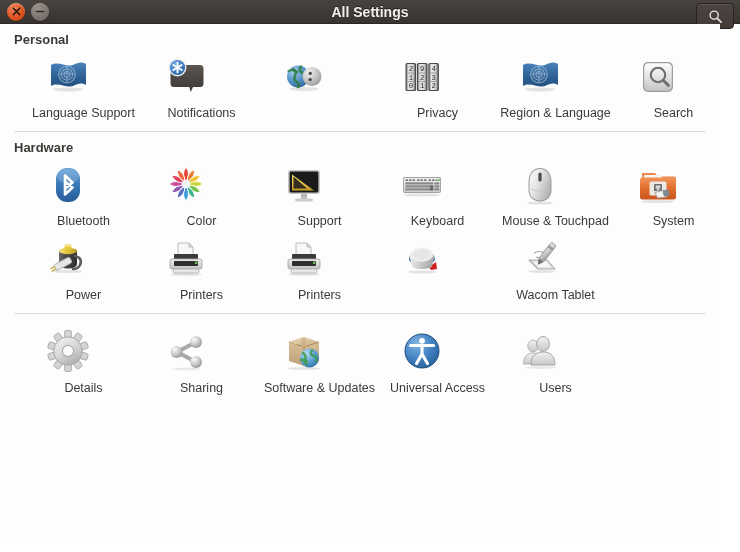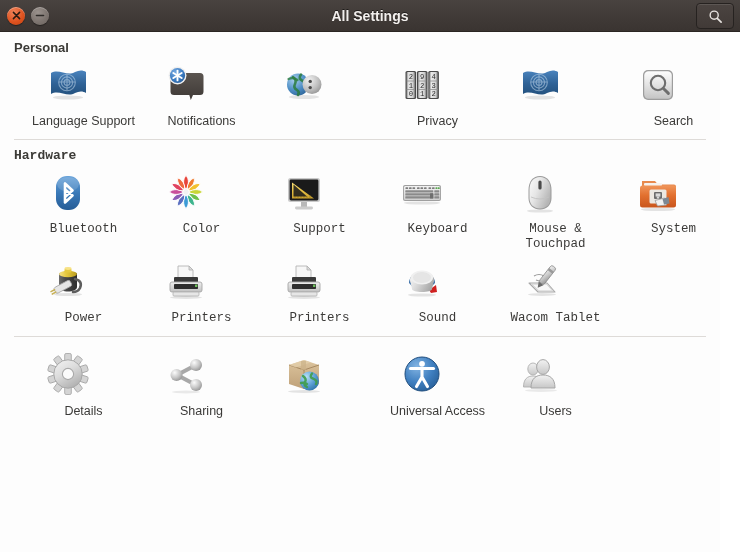--- a/index.html
+++ b/index.html
@@ -6,21 +6,21 @@
   html, body {
     width: 740px; height: 552px;
     font-family: "Liberation Sans", sans-serif;
     overflow: hidden;
     background: #ffffff;
   }
 
   
   #titlebar {
     position: relative;
-    height: 32px;
+    height: 24px;
     width: 740px;
     background: linear-gradient(to bottom, #494340 0%, #413b38 50%, #3a3431 100%);
     border-bottom: 1px solid #2b2623;
     display: flex;
     align-items: center;
   }
   .winbtn {
     width: 18px; height: 18px;
     border-radius: 50%;
     position: relative;
@@ -98,21 +98,21 @@
     margin-top: 5px;
     font-size: 12.5px;
     color: #3b3a38;
     text-align: center;
     line-height: 15px;
     width: 112px;
     word-wrap: break-word;
     margin-left: 31px;
   }
   .sect-personal { padding-top: 8px; }
-  .sect-hardware { padding-top: 8px; font-family: Liberation Mono, monospace; }
+  .sect-hardware { padding-top: 8px; }
   .sect-system   { padding-top: 8px; }
 </style>
 </head>
 <body>
 
 <div id="titlebar">
   <div class="winbtn" id="close-button">
     <svg width="9" height="9" viewBox="0 0 9 9">
       <path d="M1.4 1.4 L7.6 7.6 M7.6 1.4 L1.4 7.6" stroke="#2a1a10" stroke-width="1.5" stroke-linecap="round"></path>
     </svg>
@@ -259,20 +259,21 @@
             <path d="M6 11 C14 6, 22 15, 30 10 C34 8, 38 8, 41 10 L41 31 C38 29, 34 29, 30 31 C22 36, 14 27, 6 32 Z" fill="url(#flagg)"></path>
             <g opacity="0.5" stroke="#cfe2f2" fill="none" stroke-width="1.1">
               <circle cx="22" cy="20.5" r="8.3"></circle>
               <circle cx="22" cy="20.5" r="5.6"></circle>
               <circle cx="22" cy="20.5" r="2.9"></circle>
               <path d="M13.8 20 L30.2 20 M22 12.3 L22 28.7"></path>
             </g>
             <ellipse cx="23" cy="35.5" rx="15" ry="2" fill="#000" opacity="0.10"></ellipse>
           </svg>
         </div>
+        <div class="label">Region &amp; Language</div>
       </div>
 
       <div class="cell">
         <div class="iconwrap">
           <svg width="46" height="46" viewBox="0 0 46 46">
             <defs>
               <linearGradient id="srchg" x1="0" y1="0" x2="0" y2="1">
                 <stop offset="0" stop-color="#fdfdfd"></stop>
                   <stop offset="0.5" stop-color="#e3e3e3"></stop>
                   <stop offset="1" stop-color="#c4c4c4"></stop>
@@ -528,21 +529,20 @@
             </defs>
             <path d="M10 24 A13 11 0 0 1 36 24 L33 27 A10 8 0 0 0 13 27 Z" fill="#3a6fa8"></path>
             <path d="M30 31 L37 26 L38 33 L32 34 Z" fill="#cf2020"></path>
             <ellipse cx="23" cy="21" rx="12" ry="8" fill="#bdbdbd"></ellipse>
             <path d="M11 21 C11 13, 35 13, 35 21 L33 30 C33 34, 13 34, 13 30 Z" fill="url(#knobg)"></path>
             <ellipse cx="23" cy="18.5" rx="11.2" ry="7" fill="#f0f0f0"></ellipse>
             <ellipse cx="23" cy="18.5" rx="9" ry="5.4" fill="#e0e0e0" opacity="0.7"></ellipse>
             <ellipse cx="23" cy="36" rx="14" ry="1.6" fill="#000" opacity="0.10"></ellipse>
           </svg>
         </div>
-        <div class="label">Sound</div>
       </div>
 
       <div class="cell">
         <div class="iconwrap">
           <svg width="46" height="46" viewBox="0 0 46 46">
             <defs>
               <linearGradient id="peng" x1="0" y1="0" x2="1" y2="1">
                 <stop offset="0" stop-color="#f3f3f3"></stop>
                   <stop offset="0.5" stop-color="#c9c9c9"></stop>
                   <stop offset="1" stop-color="#949494"></stop>
@@ -639,20 +639,21 @@
             <path d="M8 13 L23 8 L38 13 L38 32 L23 37 L8 32 Z" fill="url(#boxg)"></path>
             <path d="M8 13 L23 18 L38 13" fill="none" stroke="#a88a62" stroke-width="1"></path>
             <path d="M23 18 L23 37" fill="none" stroke="#a88a62" stroke-width="1"></path>
             <path d="M8 13 L23 8 L30 10.3 L15 15.5 Z" fill="#e3cfab" opacity="0.75"></path>
             <rect x="20" y="9" width="5" height="9" fill="#cbb187" opacity="0.7"></rect>
             <circle cx="28.5" cy="29" r="9.5" fill="url(#wglobe)"></circle>
             <path d="M22 24 q4 3 2 6 q-2 3 2 5 M31 21.5 q-3 4 1 5 q5 2 3 5.5 M20 31 q4 -1 6 1" fill="none" stroke="#3f9c4a" stroke-width="2.4" stroke-linecap="round" opacity="0.9"></path>
             <ellipse cx="23" cy="39.5" rx="16" ry="1.5" fill="#000" opacity="0.10"></ellipse>
           </svg>
         </div>
+        <div class="label">Software &amp; Updates</div>
       </div>
 
       <div class="cell">
         <div class="iconwrap">
           <svg width="46" height="46" viewBox="0 0 46 46">
             <defs>
               <radialGradient id="uag" cx="0.35" cy="0.28" r="0.85">
                 <stop offset="0" stop-color="#83b4e2"></stop>
                   <stop offset="0.55" stop-color="#3f7fc0"></stop>
                   <stop offset="1" stop-color="#255b92"></stop>

